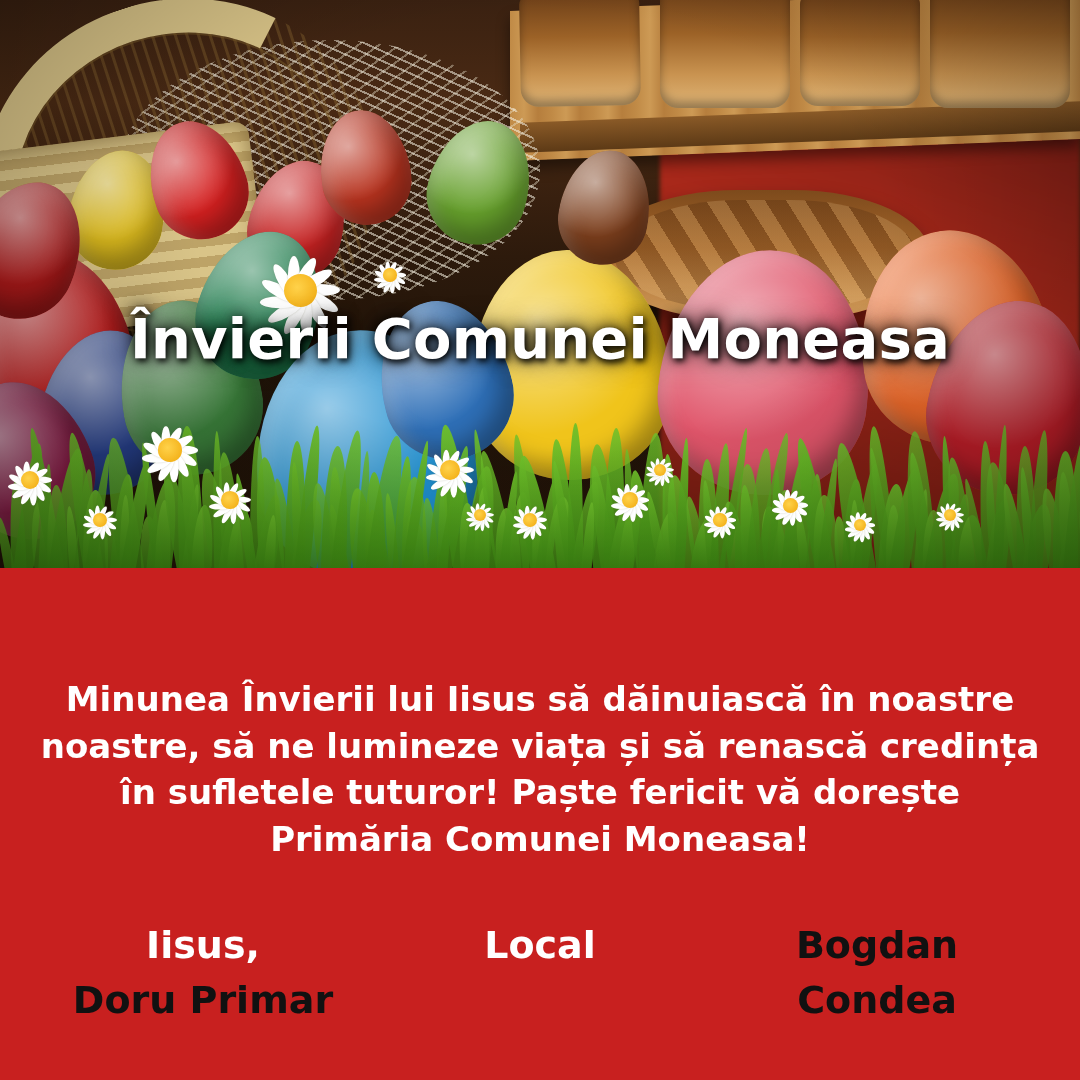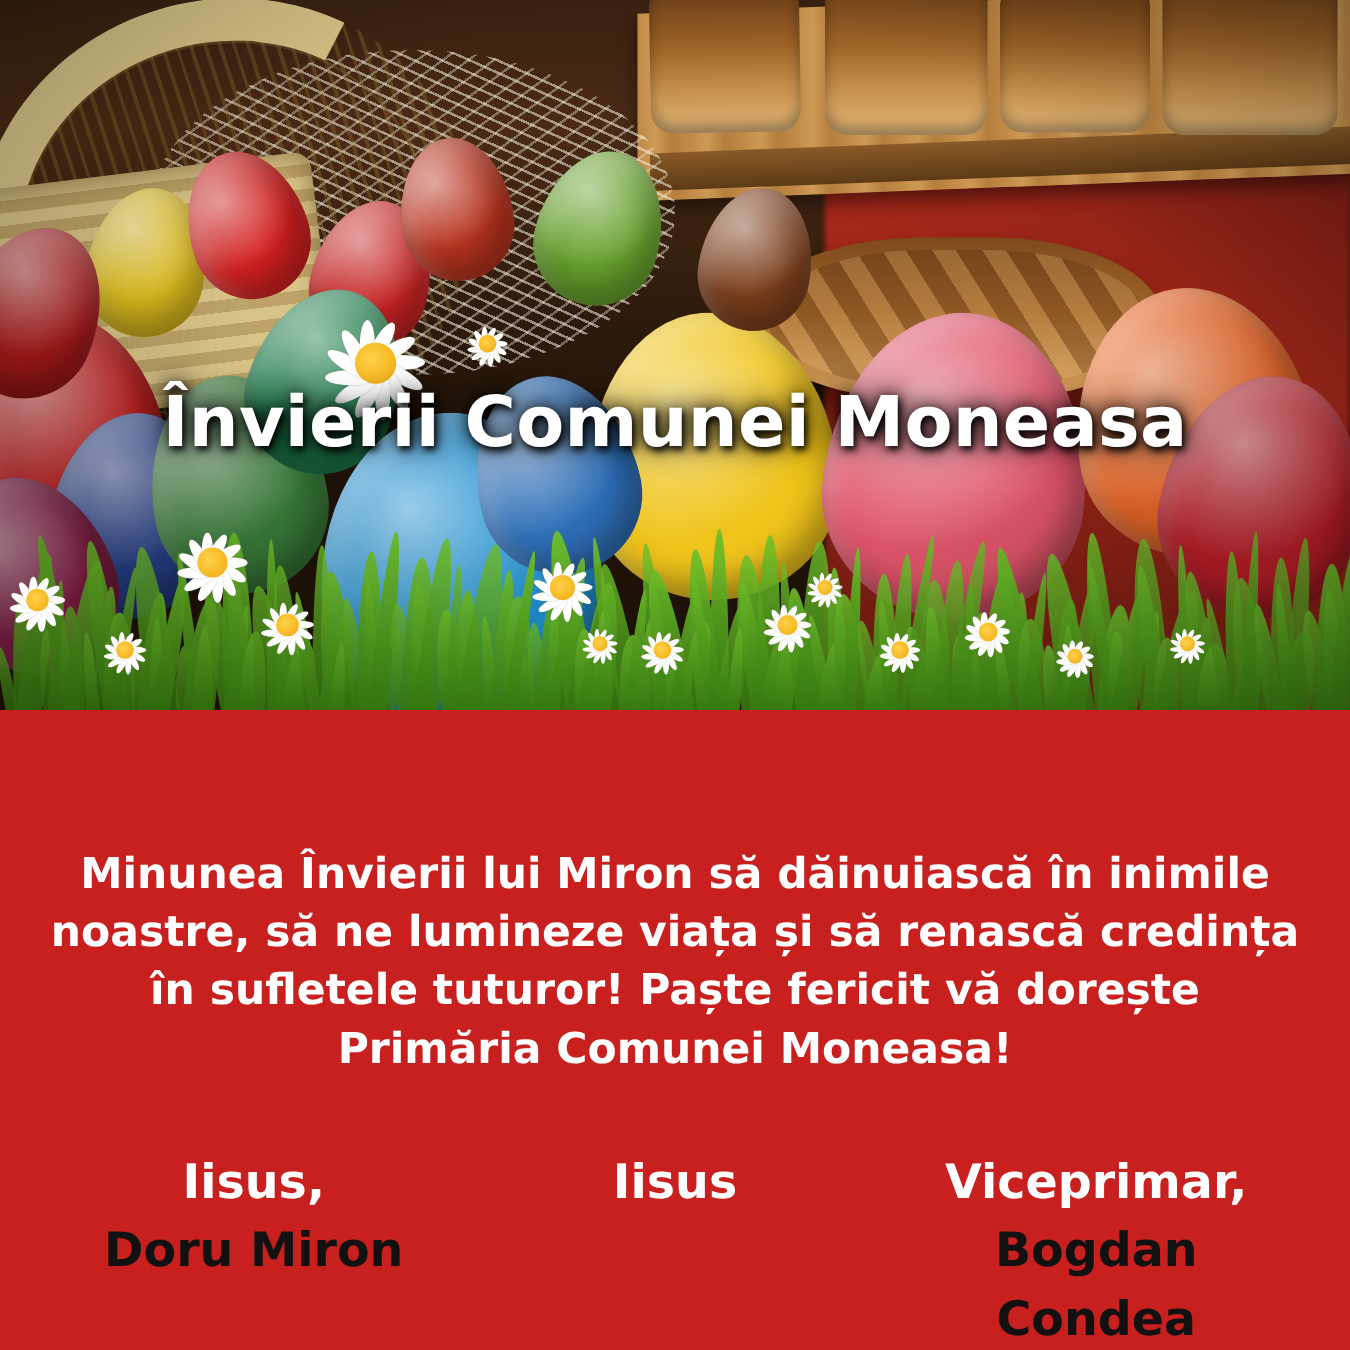--- a/index.html
+++ b/index.html
@@ -680,29 +680,28 @@
         <div class="pet" style="transform: rotate(270deg) translateY(-50%);"></div>
         <div class="pet" style="transform: rotate(300deg) translateY(-50%);"></div>
         <div class="pet" style="transform: rotate(330deg) translateY(-50%);"></div>
         <div class="core"></div>
       </div>
     </div>
 
   <div class="title">Învierii Comunei Moneasa</div>
 
   <div class="panel">
-    <div class="message">Minunea Învierii lui Miron să dăinuiască în inimile noastre, să ne lumineze viața și să renască credința în sufletele tuturor! Paște fericit vă dorește Primăria Comunei Moneasa!</div>
+    <div class="message">Minunea Învierii lui Iisus să dăinuiască în noastre noastre, să ne lumineze viața și să renască credința în sufletele tuturor! Paște fericit vă dorește Primăria Comunei Moneasa!</div>
 
     <div class="signatures">
       <div class="sig">
         <span class="role">Iisus,</span>
-        <span class="name">Doru Miron</span>
+        <span class="name">Doru Primar</span>
       </div>
       <div class="sig center">
-        <span class="name">Iisus</span>
+        <span class="name">Local</span>
       </div>
       <div class="sig">
-        <span class="role">Viceprimar,</span>
         <span class="name">Bogdan Condea</span>
       </div>
     </div>
   </div>
 </div>
 
 </body></html>

